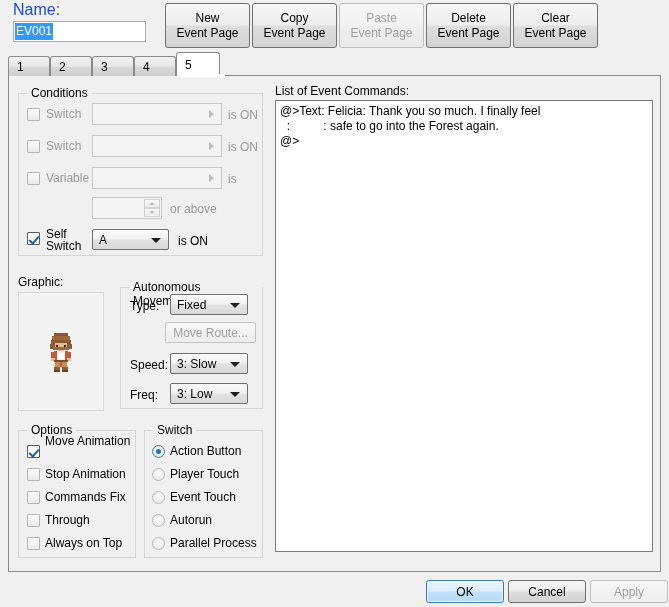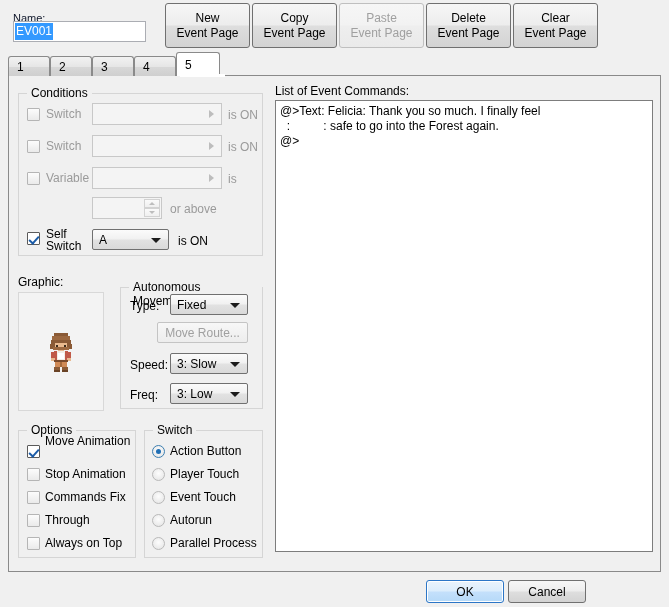--- a/index.html
+++ b/index.html
@@ -8,21 +8,21 @@
     width: 669px; height: 607px;
     background: #f0f0f0;
     font-family: "Liberation Sans", sans-serif;
     font-size: 12px;
     color: #000;
     overflow: hidden;
   }
   #root { position: relative; width: 669px; height: 607px; background: #f0f0f0; }
 
   
-  .name-label { position:absolute; left:13px; top:12px; font-size:11px; color:#0f172a; }
+  .name-label { position:absolute; left:13px; top:1px; font-size:16px; color:#1d4ed8; }
   .name-input {
     position:absolute; left:13px; top:21px; width:133px; height:21px;
     border:1px solid #abadb3; background:#fff; padding:2px 3px;
     font-family:"Liberation Sans", sans-serif; font-size:12px; line-height:15px;
     color:#000; outline:none;
   }
   .name-input-sel {
     position:absolute; left:15px; top:23px; height:17px;
     background:#3399ff; color:#fff; font-size:12px; line-height:17px;
     padding:0 1px; pointer-events:none;
@@ -135,21 +135,21 @@
     display:flex; align-items:center; padding-left:6px;
   }
   .combo .cbarrow {
     position:absolute; right:7px; top:50%; margin-top:-2px;
     width:0;height:0;border-top:5px solid #1c1c1c;
     border-left:5px solid transparent;border-right:5px solid transparent;
   }
   .combo.disabled {
     color:#a0a0a0; border-color:#c4c4c4;
     background:linear-gradient(to bottom,#f7f7f7,#ededed);
-    justify-content:center; padding-left:0;
+    justify-content:center; padding-left:0;margin-left:8px;
   }
 
   
   .lbl { position:absolute; font-size:12px; color:#000; }
   .lbl.dim { color:#9a9a9a; }
 
   
   .graphicbox {
     position:absolute; left:18px; top:292px; width:86px; height:119px;
     border:1px solid #d8d8d8; background:#f3f3f3;
@@ -352,14 +352,15 @@
   <div class="rb" style="left:152px; top:537px;"></div>
   <span class="cbl" style="left:170px; top:537px;">Parallel Process</span>
 
   <span class="cmdlabel">List of Event Commands:</span>
   <div class="cmdlist">@&gt;Text: Felicia: Thank you so much. I finally feel
   :          : safe to go into the Forest again.
 @&gt;</div>
 
   <div class="dlgbtn" id="btn-ok">OK</div>
   <div class="dlgbtn" id="btn-cancel">Cancel</div>
+  <div class="dlgbtn" id="btn-apply">Apply</div>
 
 </div>
 
 </body></html>

